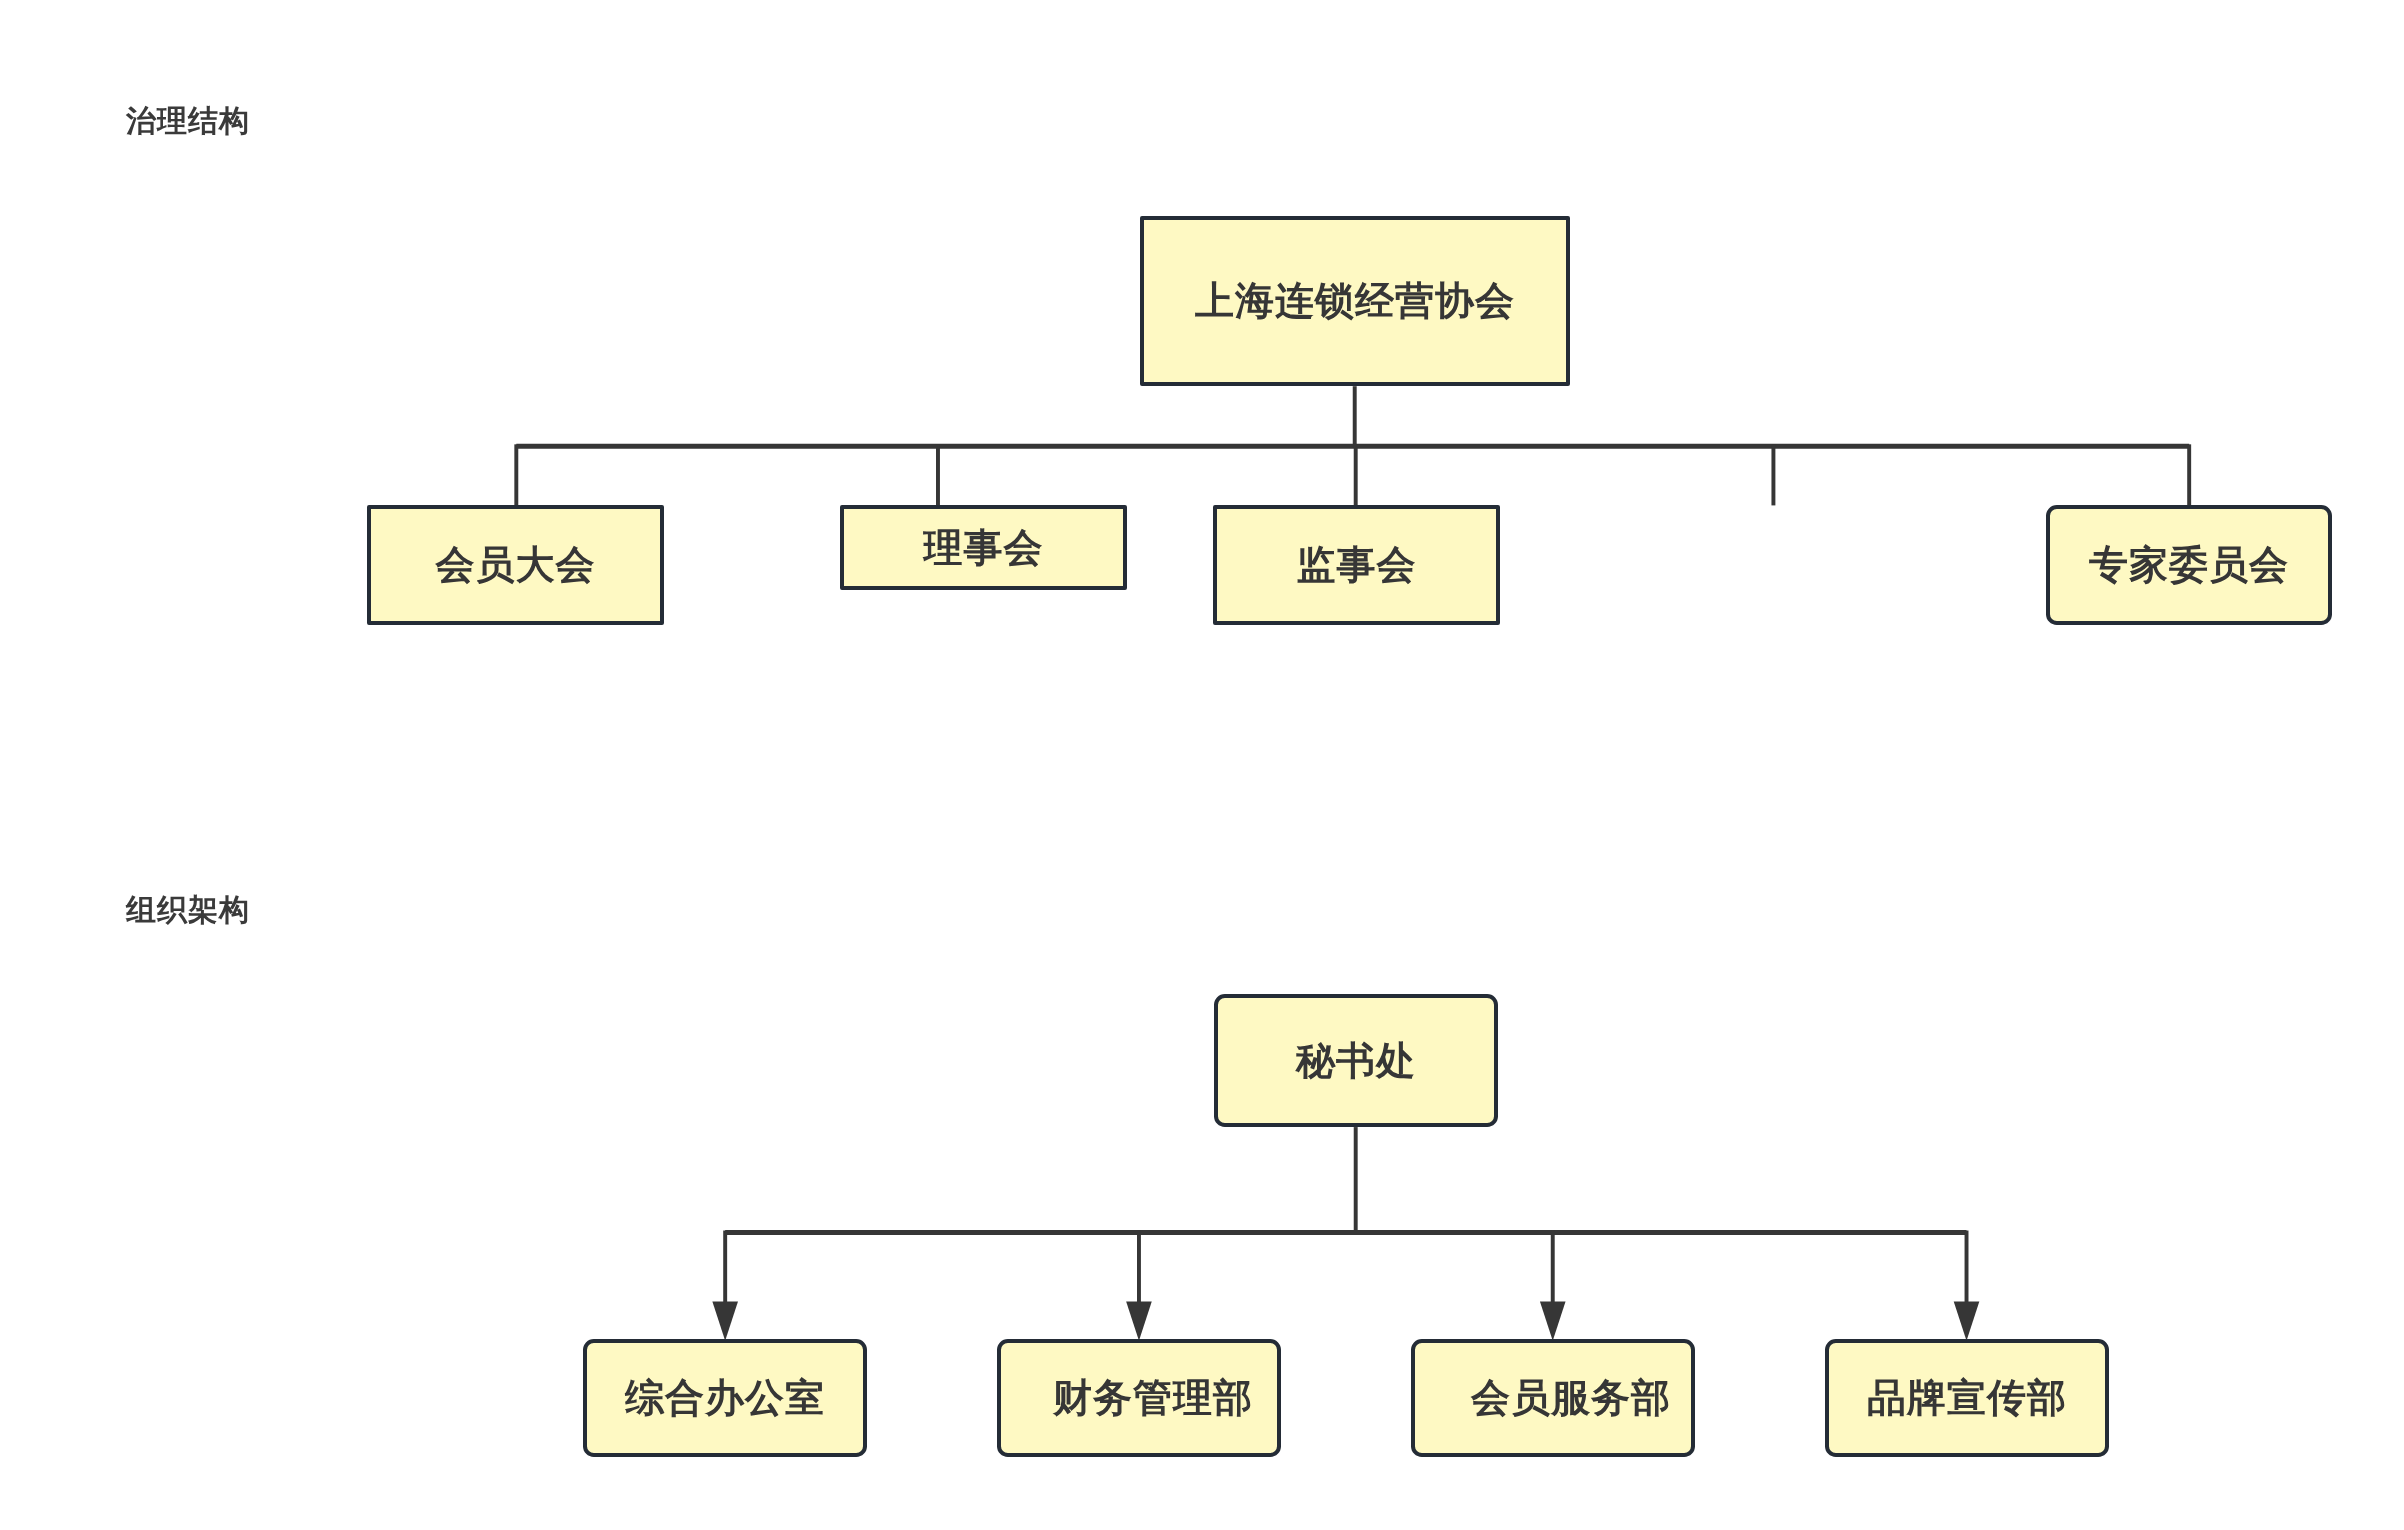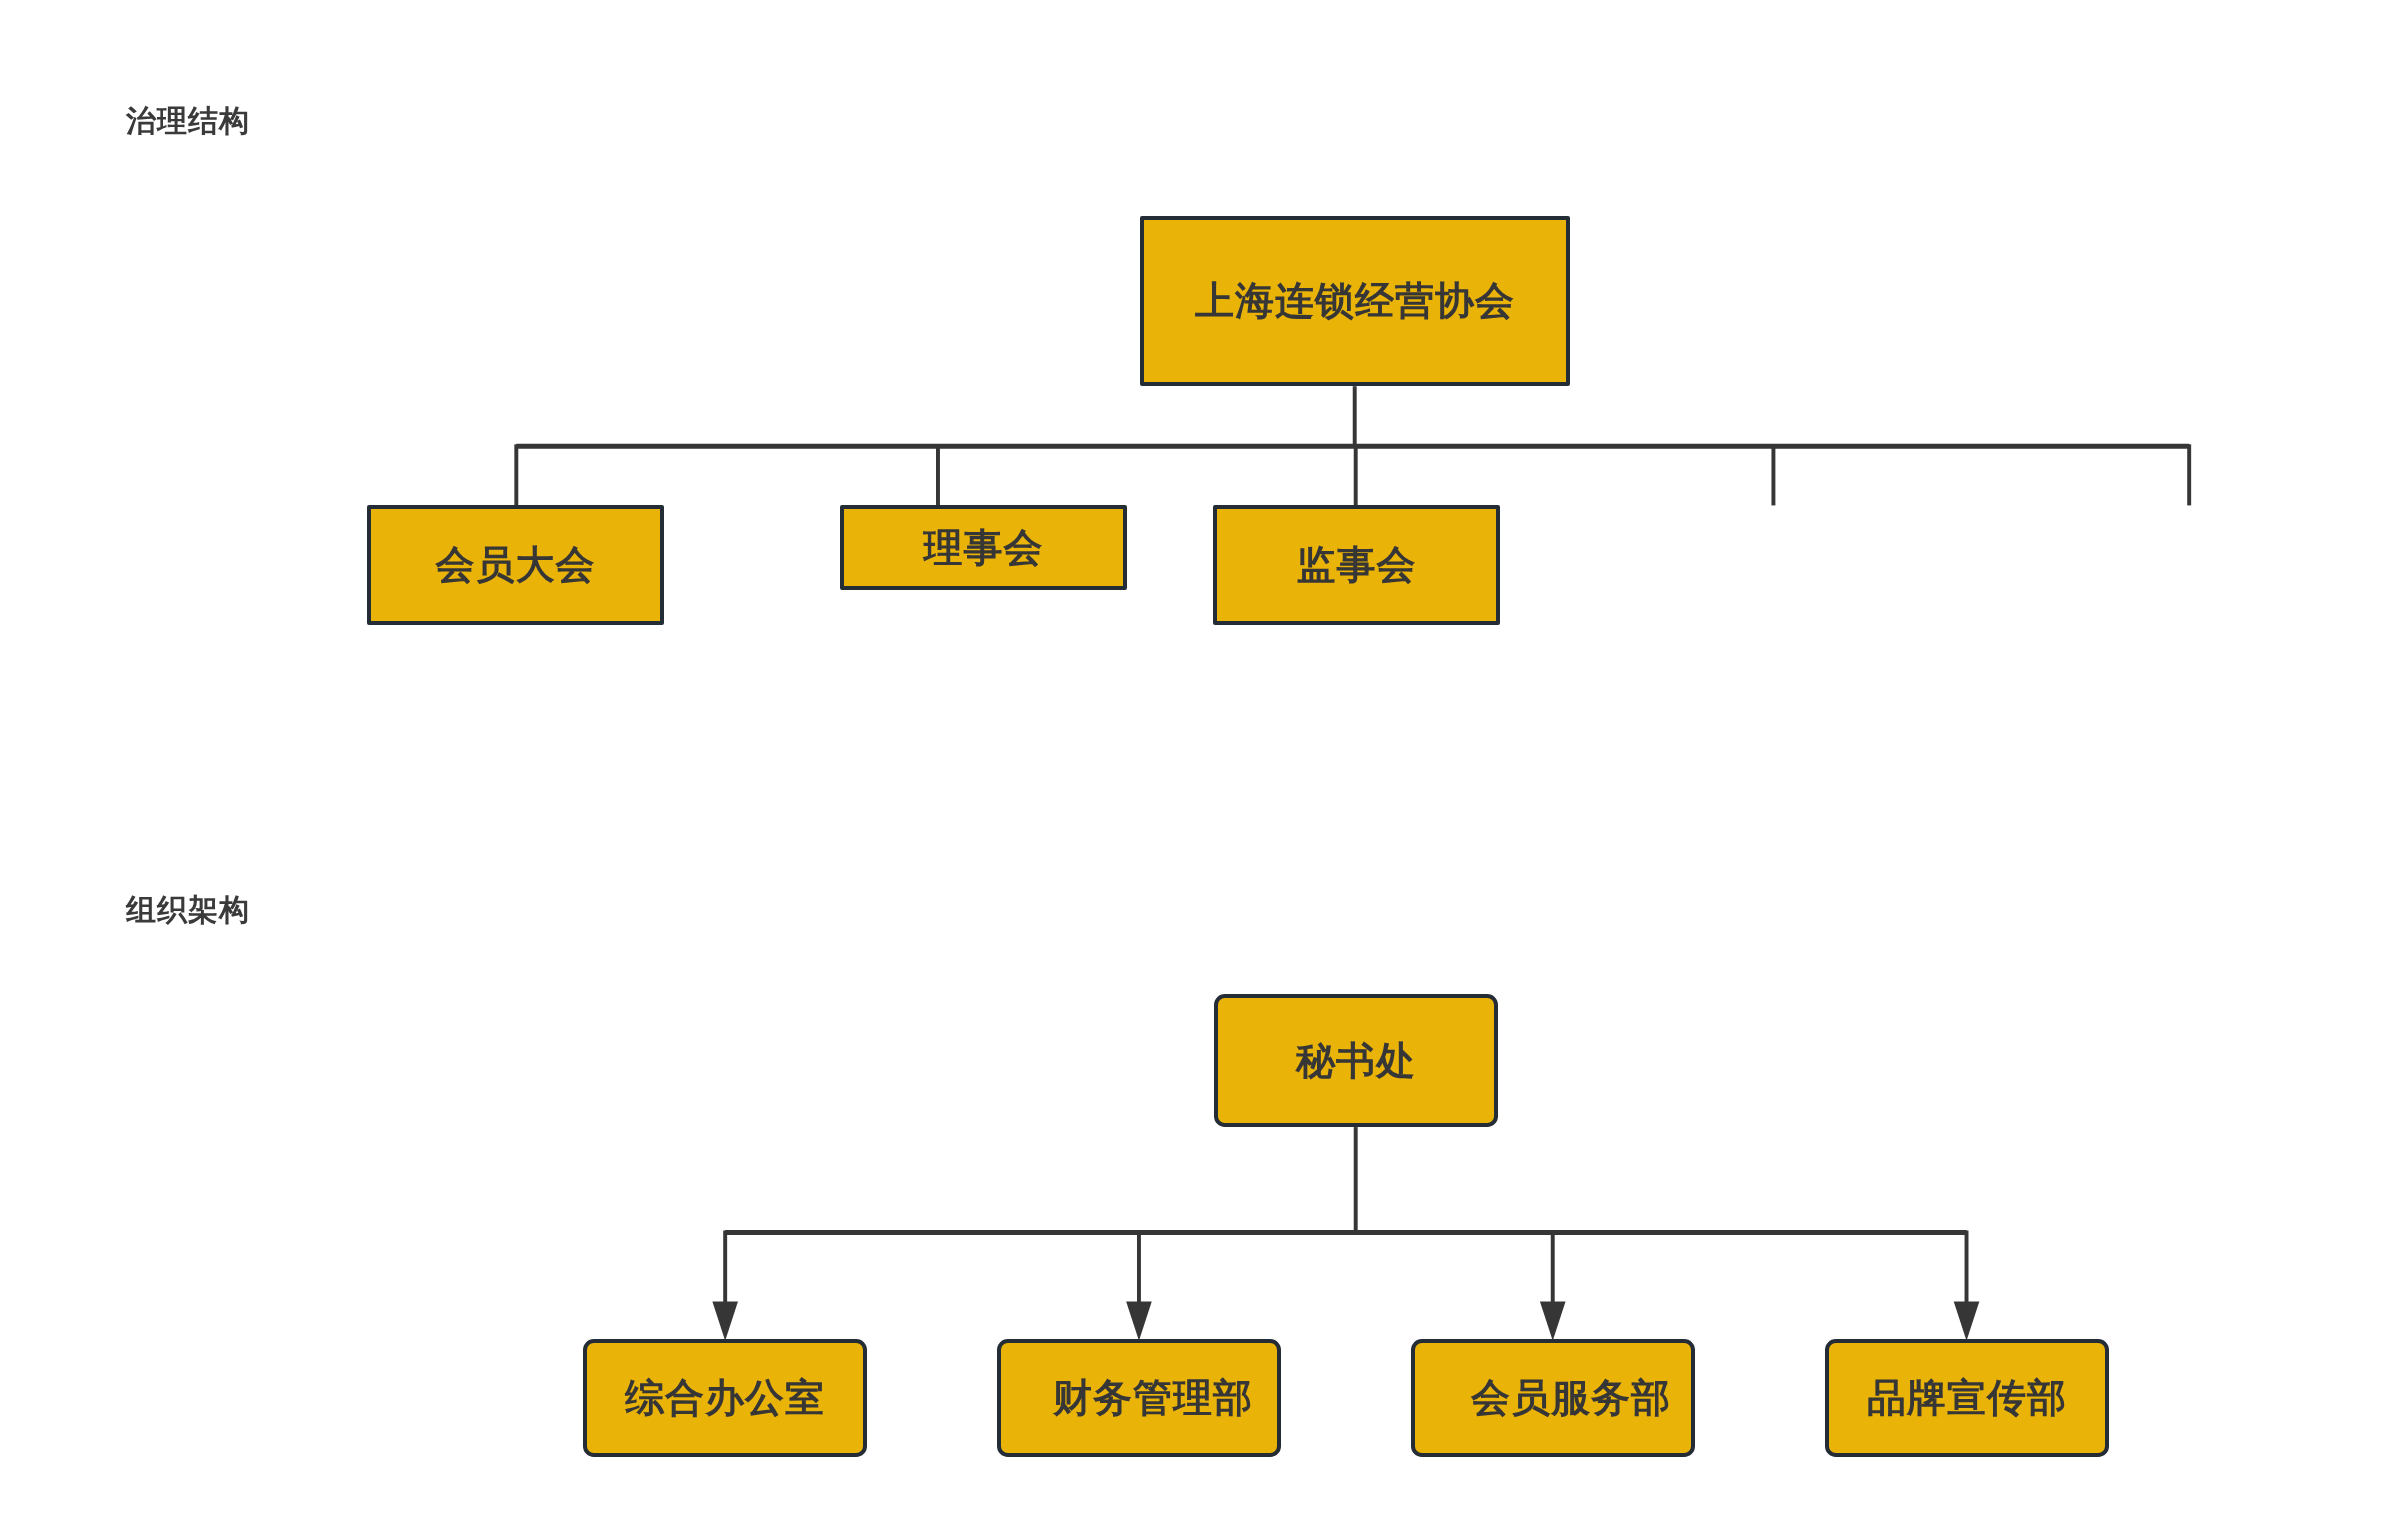--- a/index.html
+++ b/index.html
@@ -30,21 +30,21 @@
     position: absolute;
     left: 0;
     top: 0;
     width: 2405px;
     height: 1531px;
     pointer-events: none;
   }
   .node {
     position: absolute;
     box-sizing: border-box;
-    background: #eab308;
+    background: #fef9c3;
     border: 4.9px solid #242c36;
     display: flex;
     align-items: center;
     justify-content: center;
     font-size: 39px;
     font-weight: 700;
     color: #363636;
     letter-spacing: 1px;
     white-space: nowrap;
     text-align: left;
@@ -111,20 +111,23 @@
 
   <div class="node sharp gov-c0">
     <span>会员大会</span>
   </div>
   <div class="node sharp gov-c1">
     <span>理事会</span>
   </div>
   <div class="node sharp gov-c2">
     <span>监事会</span>
   </div>
+  <div class="node round gov-c4">
+    <span>专家委员会</span>
+  </div>
 
   <div class="section-title title-organization">组织架构</div>
 
   <div class="node round org-root">
     <span>秘书处</span>
   </div>
 
   <div class="node round org-c0">
     <span>综合办公室</span>
   </div>

